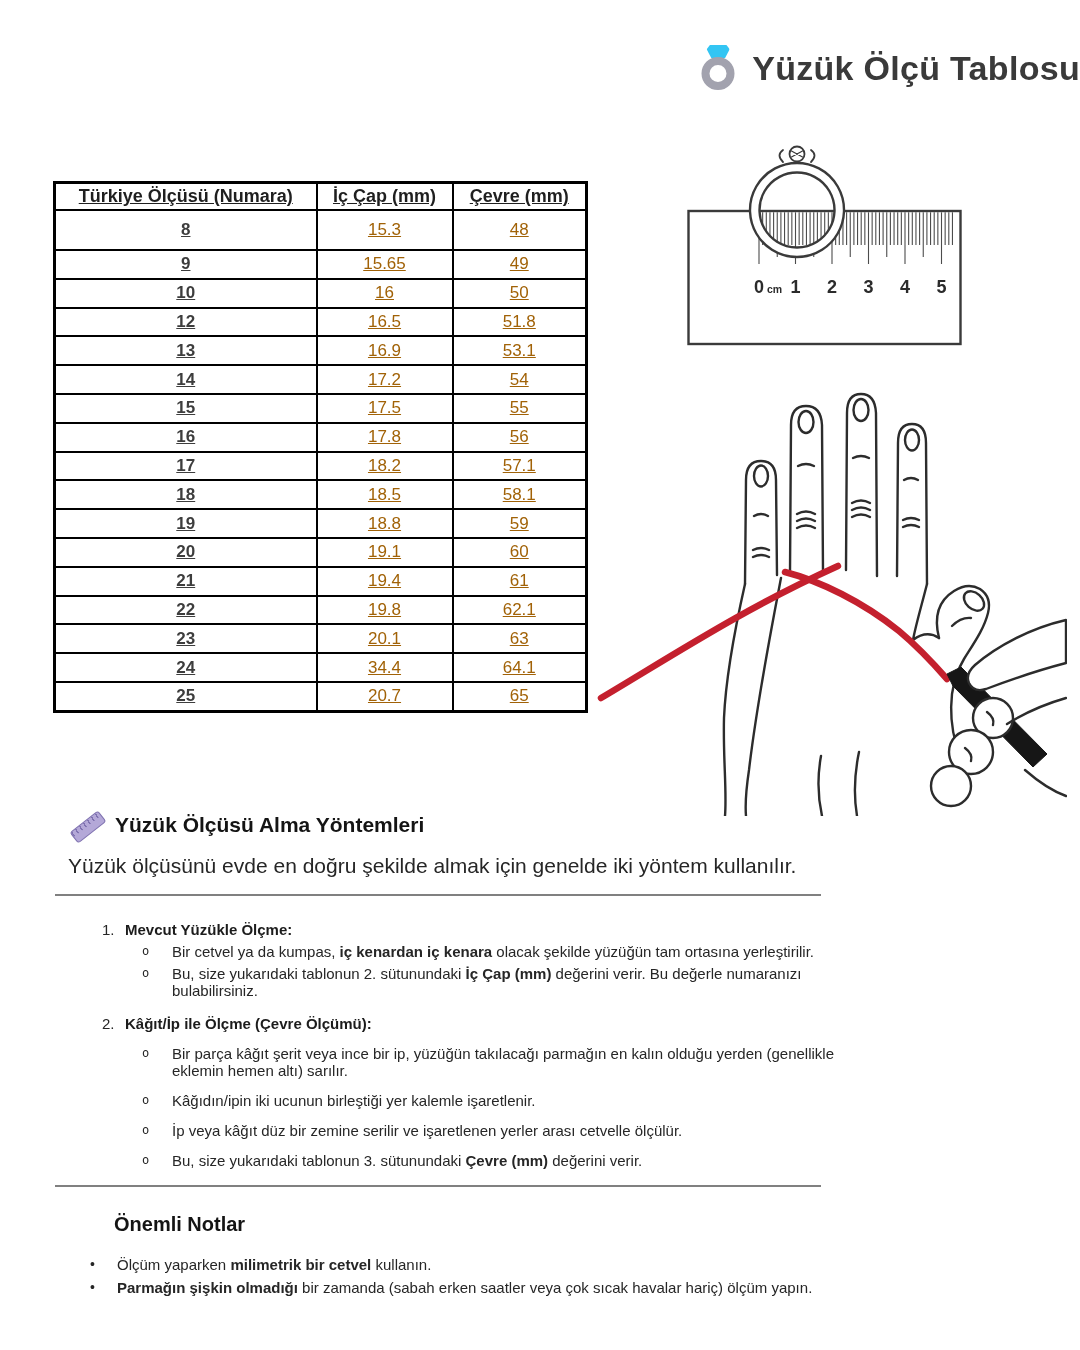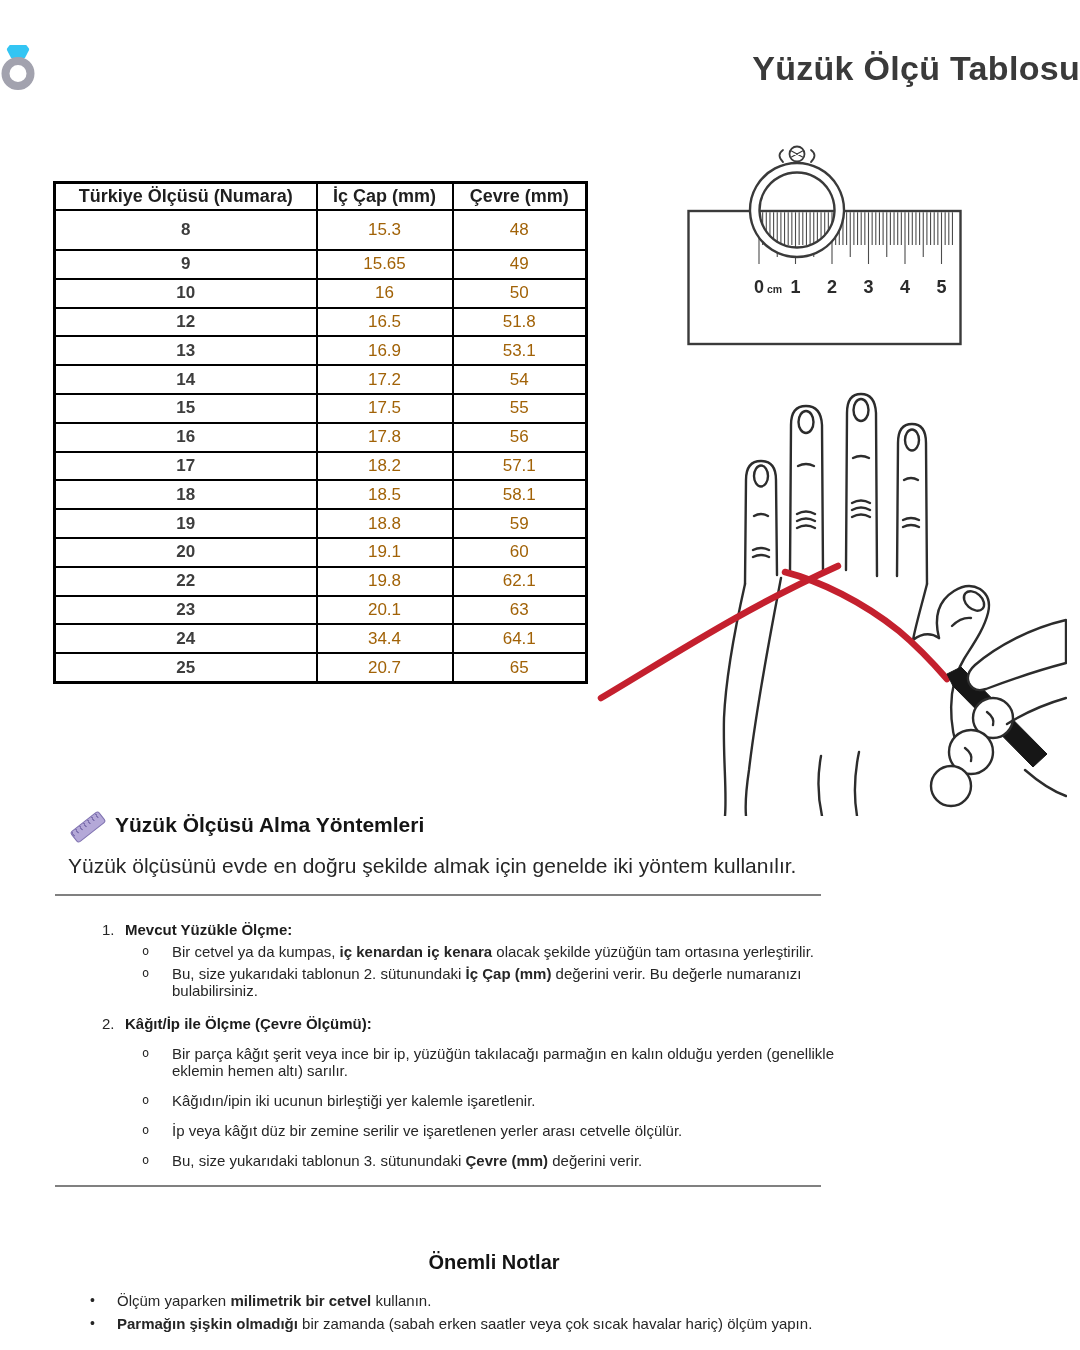--- a/index.html
+++ b/index.html
@@ -3,47 +3,47 @@
 <meta charset="utf-8">
 <style>
   html,body { margin:0; padding:0; background:#fff; }
   .page {
     position:relative; width:1080px; height:1350px; background:#fff; overflow:hidden;
     font-family:"Liberation Sans","DejaVu Sans",sans-serif; color:#262626;
   }
 
   
   .title-row { position:absolute; top:44px; left:0; width:100%;
-    display:flex; align-items:center; justify-content:space-between; gap:16px; }
+    display:flex; align-items:center; justify-content:flex-end; gap:16px; }
   .title-row h1 { margin:0; font-size:34px; font-weight:700; color:#3a3a3a; letter-spacing:.3px; }
   .ring-emoji { position:relative; width:36px; height:48px; flex:0 0 auto; }
   .ring-emoji .gem { position:absolute; top:1px; left:50%; transform:translateX(-50%);
     width:23px; height:13px; background:#33c5f3;
     clip-path:polygon(14% 0,86% 0,100% 32%,80% 100%,20% 100%,0 32%); border-radius:3px; }
   .ring-emoji .band { position:absolute; top:13px; left:50%; transform:translateX(-50%);
     width:33px; height:33px; box-sizing:border-box; border:8px solid #a2a2ae; border-radius:50%; }
 
   
   .size-table { position:absolute; left:53px; top:181px; width:532px;
     border-collapse:collapse; table-layout:fixed; border:3px solid #000; }
-  .size-table th, .size-table td { border:2px solid #000; text-align:center; padding:0; }
+  .size-table th, .size-table td { border:2px solid #000; text-align:center; padding:0;text-decoration:underline; }
   .size-table th { height:25px; font-size:18px; font-weight:700; color:#1f1f1f; }
   .size-table td { height:26.8px; font-size:17px; color:#a16207; }
   .size-table td:first-child { font-weight:700; color:#3d3d3d; }
   .size-table tr.tall td { height:38px; }
 
   
   .ruler-illo { position:absolute; left:687px; top:144px; width:276px; height:202px; }
   .hand-illo  { position:absolute; left:595px; top:368px; width:472px; height:448px; }
 
   
   .methods { position:absolute; left:0; top:805px; width:916px; }
   .h2row { display:flex; align-items:center; gap:13px; margin:6px 0 0 72px; }
   .h2row h2 { margin:0; font-size:21px; font-weight:700; color:#141414; }
-  .h3row { display:flex; align-items:center; gap:13px; margin:24px 0 1px 72px;flex-direction:column; }
+  .h3row { display:flex; align-items:center; gap:24px; margin:24px 0 1px 72px; }
   .h3row h3 { margin:0; font-size:20px; font-weight:700; color:#141414; }
 
   .ruler-emoji { position:relative; width:30px; height:28px; flex:0 0 auto; }
   .ruler-emoji .bar { position:absolute; left:-2px; top:9px; width:34px; height:12px;
     transform:rotate(-38deg); background:#b4a8d8; border:1.5px solid #7f72b0; border-radius:3px;
     background-image:repeating-linear-gradient(90deg,#7f72b0 0 1.5px, rgba(0,0,0,0) 1.5px 5px);
     background-size:100% 45%; background-repeat:no-repeat; }
 
   .bulb-emoji { width:18px; height:27px; flex:0 0 auto; }
   .bulb-emoji .bulb { width:17px; height:17px; border-radius:50%; margin:0 auto;
@@ -147,20 +147,25 @@
         </tr>
         <tr>
           <td>19</td>
           <td>18.8</td>
           <td>59</td>
         </tr>
         <tr>
           <td>20</td>
           <td>19.1</td>
           <td>60</td>
+        </tr>
+        <tr>
+          <td>21</td>
+          <td>19.4</td>
+          <td>61</td>
         </tr>
         <tr>
           <td>22</td>
           <td>19.8</td>
           <td>62.1</td>
         </tr>
         <tr>
           <td>23</td>
           <td>20.1</td>
           <td>63</td>

